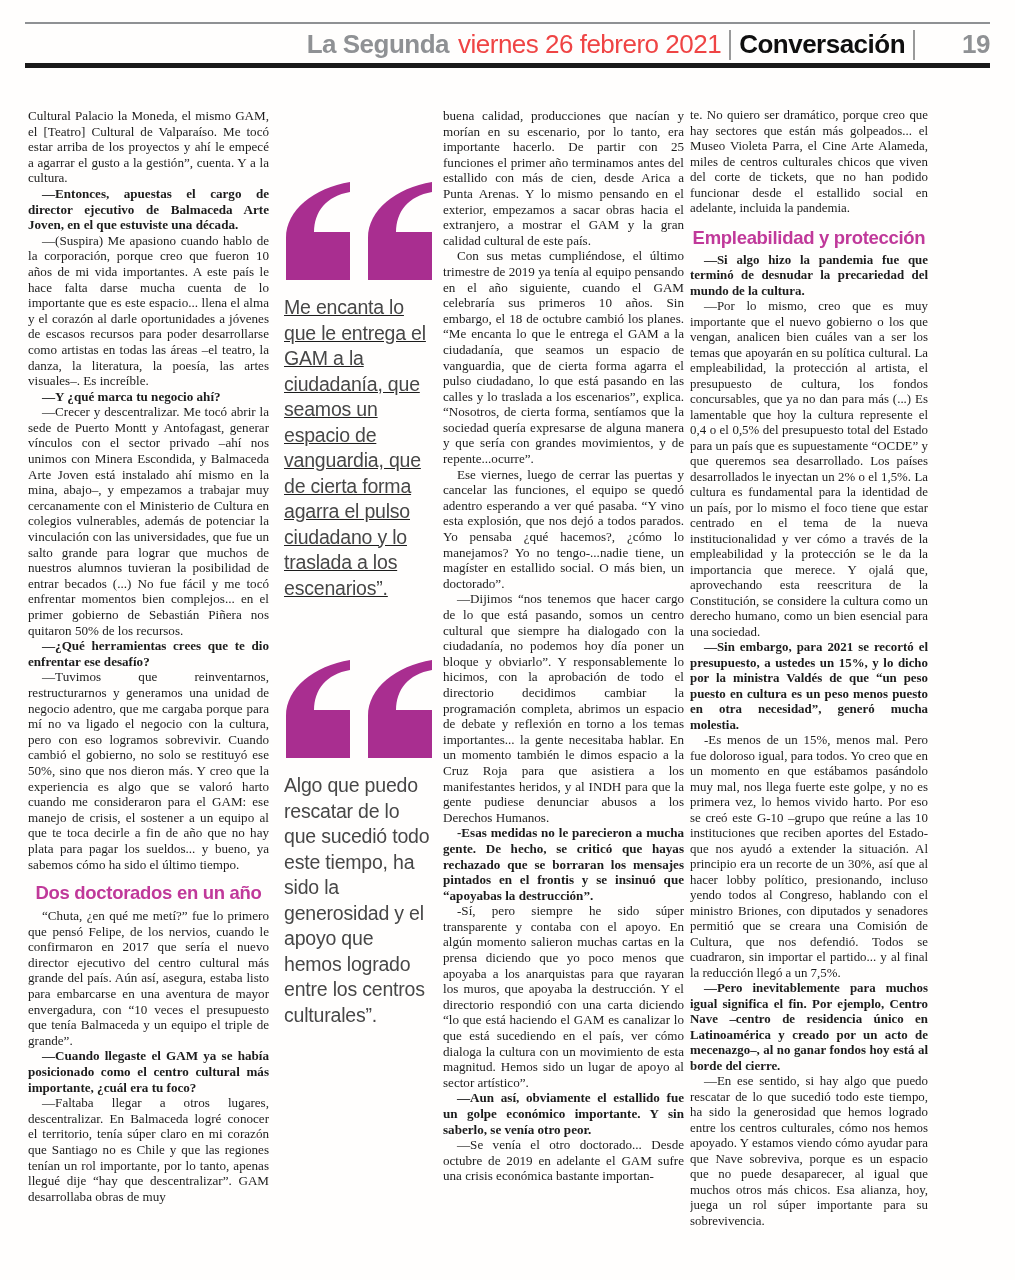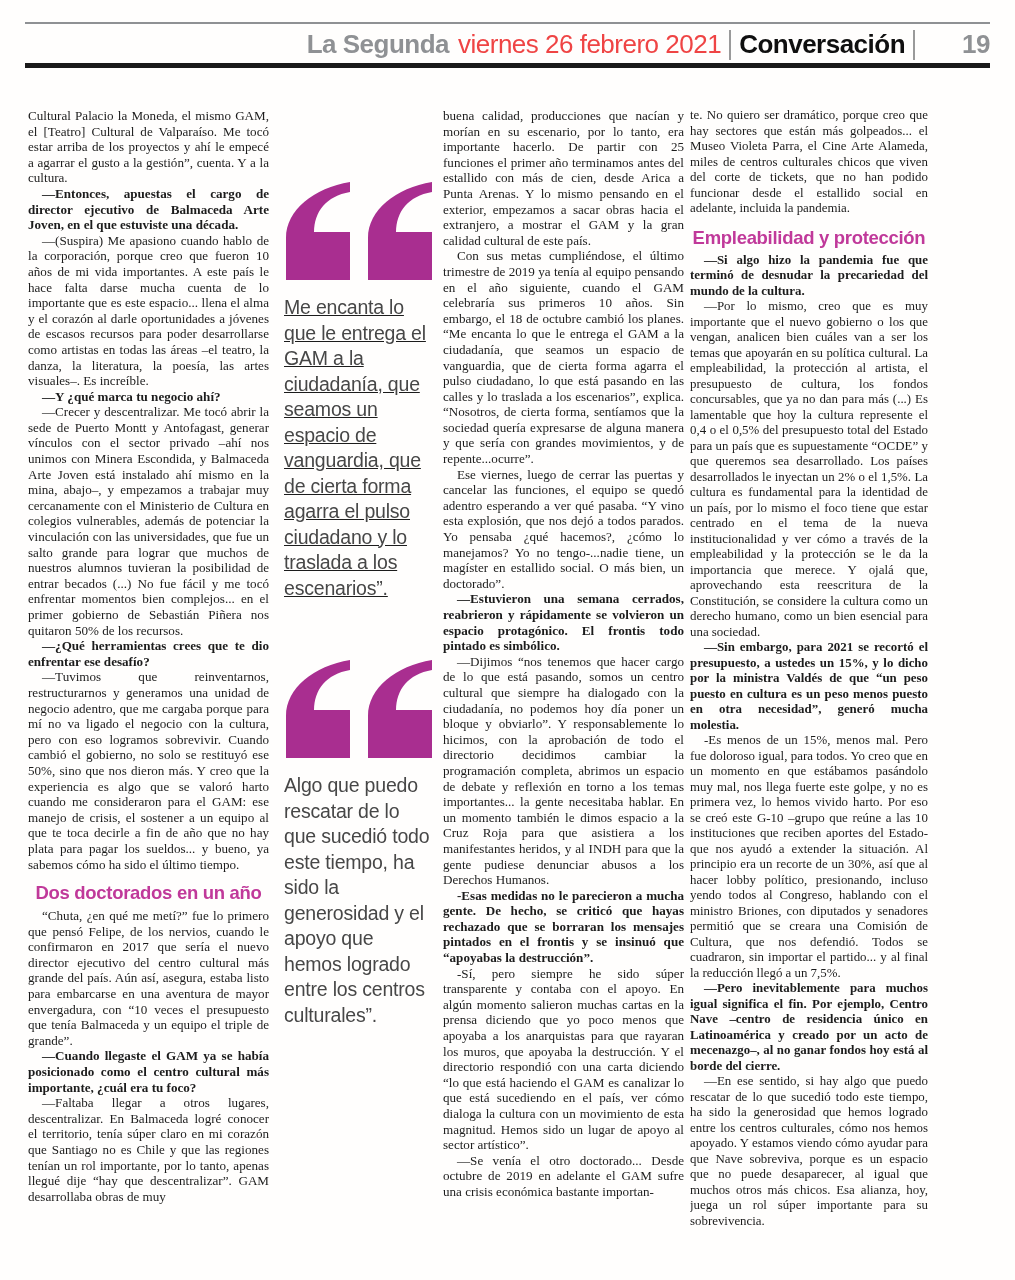--- a/index.html
+++ b/index.html
@@ -109,24 +109,24 @@
         <path fill="currentColor" transform="translate(82,0)" d="M66 0 C30 6 2 28 2 56 L2 98 L66 98 L66 50 L30 50 C30 30 42 14 66 10 Z"></path>
       </svg>
       <div class="pq-text">Algo que puedo rescatar de lo que sucedió todo este tiempo, ha sido la generosidad y el apoyo que hemos logrado entre los centros culturales”.</div>
     </div>
   </div>
 
   <div class="col col-3">
       <p class="para first">buena calidad, producciones que nacían y morían en su escenario, por lo tanto, era importante hacerlo. De partir con 25 funciones el primer año terminamos antes del estallido con más de cien, desde Arica a Punta Arenas. Y lo mismo pensando en el exterior, empezamos a sacar obras hacia el extranjero, a mostrar el GAM y la gran calidad cultural de este país.</p>
       <p class="para normal">Con sus metas cumpliéndose, el último trimestre de 2019 ya tenía al equipo pensando en el año siguiente, cuando el GAM celebraría sus primeros 10 años. Sin embargo, el 18 de octubre cambió los planes. “Me encanta lo que le entrega el GAM a la ciudadanía, que seamos un espacio de vanguardia, que de cierta forma agarra el pulso ciudadano, lo que está pasando en las calles y lo traslada a los escenarios”, explica. “Nosotros, de cierta forma, sentíamos que la sociedad quería expresarse de alguna manera y que sería con grandes movimientos, y de repente...ocurre”.</p>
       <p class="para normal">Ese viernes, luego de cerrar las puertas y cancelar las funciones, el equipo se quedó adentro esperando a ver qué pasaba. “Y vino esta explosión, que nos dejó a todos parados. Yo pensaba ¿qué hacemos?, ¿cómo lo manejamos? Yo no tengo-...nadie tiene, un magíster en estallido social. O más bien, un doctorado”.</p>
-      <p class="para bold">—Estuvieron una semana cerrados, reabrieron y rápidamente se volvieron un espacio protagónico. El frontis todo pintado es simbólico.</p>
       <p class="para normal">—Dijimos “nos tenemos que hacer cargo de lo que está pasando, somos un centro cultural que siempre ha dialogado con la ciudadanía, no podemos hoy día poner un bloque y obviarlo”. Y responsablemente lo hicimos, con la aprobación de todo el directorio decidimos cambiar la programación completa, abrimos un espacio de debate y reflexión en torno a los temas importantes... la gente necesitaba hablar. En un momento también le dimos espacio a la Cruz Roja para que asistiera a los manifestantes heridos, y al INDH para que la gente pudiese denunciar abusos a los Derechos Humanos.</p>
       <p class="para bold">-Esas medidas no le parecieron a mucha gente. De hecho, se criticó que hayas rechazado que se borraran los mensajes pintados en el frontis y se insinuó que “apoyabas la destrucción”.</p>
       <p class="para normal">-Sí, pero siempre he sido súper transparente y contaba con el apoyo. En algún momento salieron muchas cartas en la prensa diciendo que yo poco menos que apoyaba a los anarquistas para que rayaran los muros, que apoyaba la destrucción. Y el directorio respondió con una carta diciendo “lo que está haciendo el GAM es canalizar lo que está sucediendo en el país, ver cómo dialoga la cultura con un movimiento de esta magnitud. Hemos sido un lugar de apoyo al sector artístico”.</p>
+      <p class="para bold">—Aun así, obviamente el estallido fue un golpe económico importante. Y sin saberlo, se venía otro peor.</p>
       <p class="para normal">—Se venía el otro doctorado... Desde octubre de 2019 en adelante el GAM sufre una crisis económica bastante importan-</p>
     </div>
   <div class="col col-4">
       <p class="para first">te. No quiero ser dramático, porque creo que hay sectores que están más golpeados... el Museo Violeta Parra, el Cine Arte Alameda, miles de centros culturales chicos que viven del corte de tickets, que no han podido funcionar desde el estallido social en adelante, incluida la pandemia.</p>
       <p class="para subhead">Empleabilidad y protección</p>
       <p class="para bold">—Si algo hizo la pandemia fue que terminó de desnudar la precariedad del mundo de la cultura.</p>
       <p class="para normal">—Por lo mismo, creo que es muy importante que el nuevo gobierno o los que vengan, analicen bien cuáles van a ser los temas que apoyarán en su política cultural. La empleabilidad, la protección al artista, el presupuesto de cultura, los fondos concursables, que ya no dan para más (...) Es lamentable que hoy la cultura represente el 0,4 o el 0,5% del presupuesto total del Estado para un país que es supuestamente “OCDE” y que queremos sea desarrollado. Los países desarrollados le inyectan un 2% o el 1,5%. La cultura es fundamental para la identidad de un país, por lo mismo el foco tiene que estar centrado en el tema de la nueva institucionalidad y ver cómo a través de la empleabilidad y la protección se le da la importancia que merece. Y ojalá que, aprovechando esta reescritura de la Constitución, se considere la cultura como un derecho humano, como un bien esencial para una sociedad.</p>
       <p class="para bold">—Sin embargo, para 2021 se recortó el presupuesto, a ustedes un 15%, y lo dicho por la ministra Valdés de que “un peso puesto en cultura es un peso menos puesto en otra necesidad”, generó mucha molestia.</p>
       <p class="para normal">-Es menos de un 15%, menos mal. Pero fue doloroso igual, para todos. Yo creo que en un momento en que estábamos pasándolo muy mal, nos llega fuerte este golpe, y no es primera vez, lo hemos vivido harto. Por eso se creó este G-10 –grupo que reúne a las 10 instituciones que reciben aportes del Estado- que nos ayudó a extender la situación. Al principio era un recorte de un 30%, así que al hacer lobby político, presionando, incluso yendo todos al Congreso, hablando con el ministro Briones, con diputados y senadores permitió que se creara una Comisión de Cultura, que nos defendió. Todos se cuadraron, sin importar el partido... y al final la reducción llegó a un 7,5%.</p>
       <p class="para bold">—Pero inevitablemente para muchos igual significa el fin. Por ejemplo, Centro Nave –centro de residencia único en Latinoamérica y creado por un acto de mecenazgo–, al no ganar fondos hoy está al borde del cierre.</p>

